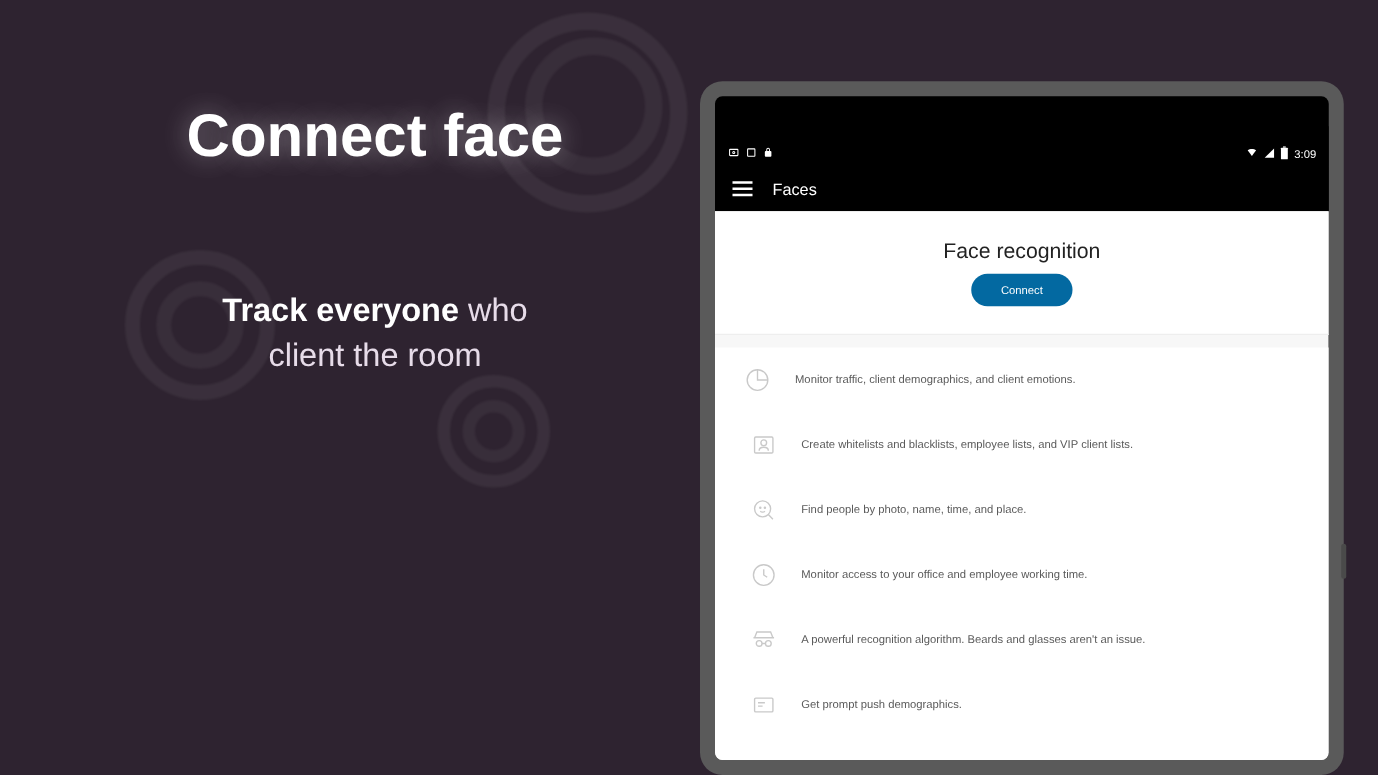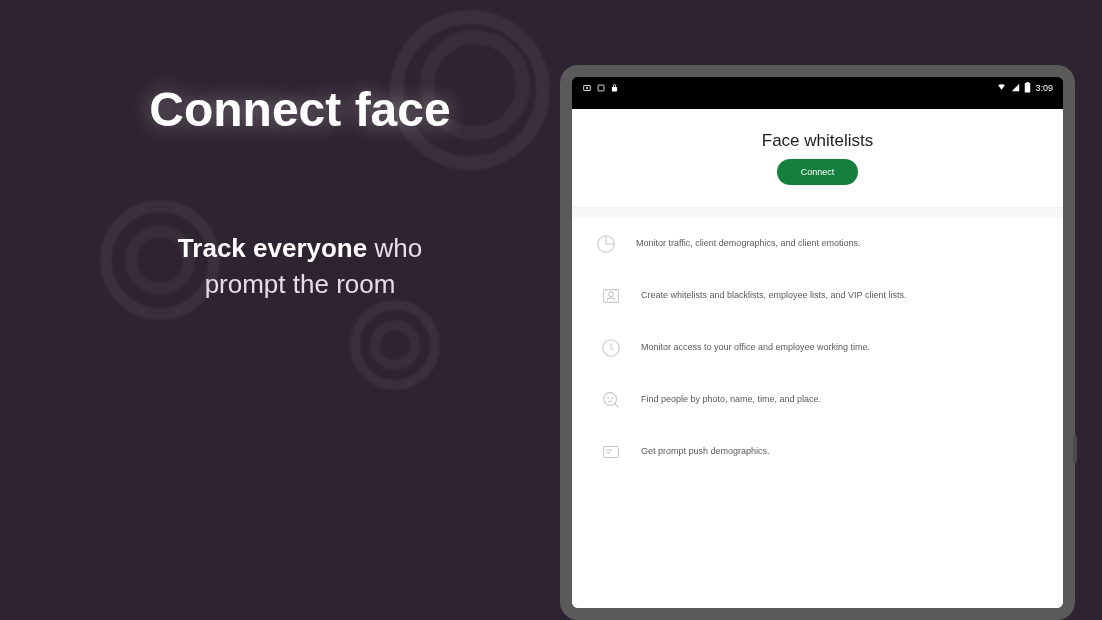--- a/index.html
+++ b/index.html
@@ -72,25 +72,26 @@
   overflow: hidden;
   display: flex;
   flex-direction: column;
 }
 
 
 .statusbar {
   height: 20px;
   background: #000;
   display: flex;
-  align-items: flex-end;
+  align-items: flex-start;
   justify-content: space-between;
   padding: 16px 10px;
   color: #fff;
   font-size: 9px;
+  margin-top: 24px;
 }
 .status-left, .status-right {
   display: flex;
   align-items: center;
   gap: 4px;
 }
 .status-icon { display: inline-flex; }
 
 
 .appbar {
@@ -140,21 +141,21 @@
   color: #222;
   margin-bottom: 8px;
 }
 .hero p {
   font-size: 9px;
   color: #9a9a9a;
   margin-bottom: 14px;
 }
 .connect-btn {
   display: inline-block;
-  background: #15803d;
+  background: #0369a1;
   color: #fff;
   font-size: 9px;
   font-weight: 500;
   padding: 8px 24px;
   border-radius: 16px;
   border: none;
   cursor: pointer;
   text-align: center;
 }
 
@@ -208,21 +209,21 @@
 <div class="ring ring4"></div>
 <div class="ring ring5"></div>
 <div class="ring ring6"></div>
 
 <div class="left-copy">
   <div class="headline">
     <div>Connect face</div>
   </div>
   <div class="subline">
     <span class="highlight">Track everyone</span><span> who</span><br>
-    <span>prompt the room</span>
+    <span>client the room</span>
   </div>
 </div>
 
 <div class="tablet">
   <div class="tablet-side-btn"></div>
   <div class="tablet-inner">
 
     <div class="statusbar">
       <div class="status-left">
         <span class="status-icon">
@@ -256,24 +257,32 @@
         <span class="status-icon">
           <svg width="7" height="11" viewBox="0 0 12 20" fill="#fff">
               <rect x="1" y="2" width="10" height="17" rx="1"></rect>
               <rect x="4" y="0" width="4" height="2"></rect>
             </svg>
         </span>
         <span style="font-size:9px;">3:09</span>
       </div>
     </div>
 
+    <div class="appbar">
+      <div class="hamburger">
+        <span></span>
+          <span></span>
+          <span></span>
+      </div>
+      <div class="appbar-title">Faces</div>
+    </div>
 
     <div class="content">
       <div class="hero">
-        <h2>Face whitelists</h2>
+        <h2>Face recognition</h2>
         <button class="connect-btn">Connect</button>
       </div>
 
       <div class="features">
 
         <div class="feature">
           <div class="feature-icon">
             <svg width="22" height="22" viewBox="0 0 24 24" fill="none" stroke="currentColor" stroke-width="1.2">
                 <circle cx="12" cy="12" r="9"></circle>
                 <path d="M12 3v9h9"></path>
@@ -284,45 +293,57 @@
 
         <div class="feature">
           <div class="feature-icon">
             <svg width="22" height="22" viewBox="0 0 24 24" fill="none" stroke="currentColor" stroke-width="1.2">
                 <rect x="4" y="5" width="16" height="14" rx="1"></rect>
                 <circle cx="12" cy="10" r="2.5"></circle>
                 <path d="M8 17c0-2 2-3 4-3s4 1 4 3"></path>
               </svg>
           </div>
           <div class="feature-text">Create whitelists and blacklists, employee lists, and VIP client lists.</div>
-        </div>
-
-        <div class="feature">
-          <div class="feature-icon">
-            <svg width="22" height="22" viewBox="0 0 24 24" fill="none" stroke="currentColor" stroke-width="1.2">
-                <circle cx="12" cy="12" r="9"></circle>
-                <path d="M12 7v5l3 2"></path>
-              </svg>
-          </div>
-          <div class="feature-text">Monitor access to your office and employee working time.</div>
         </div>
 
         <div class="feature">
           <div class="feature-icon">
             <svg width="22" height="22" viewBox="0 0 24 24" fill="none" stroke="currentColor" stroke-width="1.2">
                 <circle cx="11" cy="11" r="7"></circle>
                 <path d="M20 20l-4-4"></path>
                 <circle cx="9" cy="10" r="0.5" fill="currentColor"></circle>
                 <circle cx="13" cy="10" r="0.5" fill="currentColor"></circle>
                 <path d="M9 13c1 1 3 1 4 0"></path>
               </svg>
           </div>
           <div class="feature-text">Find people by photo, name, time, and place.</div>
         </div>
 
+        <div class="feature">
+          <div class="feature-icon">
+            <svg width="22" height="22" viewBox="0 0 24 24" fill="none" stroke="currentColor" stroke-width="1.2">
+                <circle cx="12" cy="12" r="9"></circle>
+                <path d="M12 7v5l3 2"></path>
+              </svg>
+          </div>
+          <div class="feature-text">Monitor access to your office and employee working time.</div>
+        </div>
+
+        <div class="feature">
+          <div class="feature-icon">
+            <svg width="22" height="22" viewBox="0 0 24 24" fill="none" stroke="currentColor" stroke-width="1.2">
+                <path d="M4 10l2-5h12l2 5"></path>
+                <path d="M3 10h18"></path>
+                <circle cx="8" cy="15" r="2.5"></circle>
+                <circle cx="16" cy="15" r="2.5"></circle>
+                <path d="M10.5 15h3"></path>
+              </svg>
+          </div>
+          <div class="feature-text">A powerful recognition algorithm. Beards and glasses aren't an issue.</div>
+        </div>
 
         <div class="feature">
           <div class="feature-icon">
             <svg width="22" height="22" viewBox="0 0 24 24" fill="none" stroke="currentColor" stroke-width="1.2">
                 <rect x="4" y="6" width="16" height="12" rx="1"></rect>
                 <path d="M7 10h6M7 13h4"></path>
               </svg>
           </div>
           <div class="feature-text">Get prompt push demographics.</div>
         </div>

